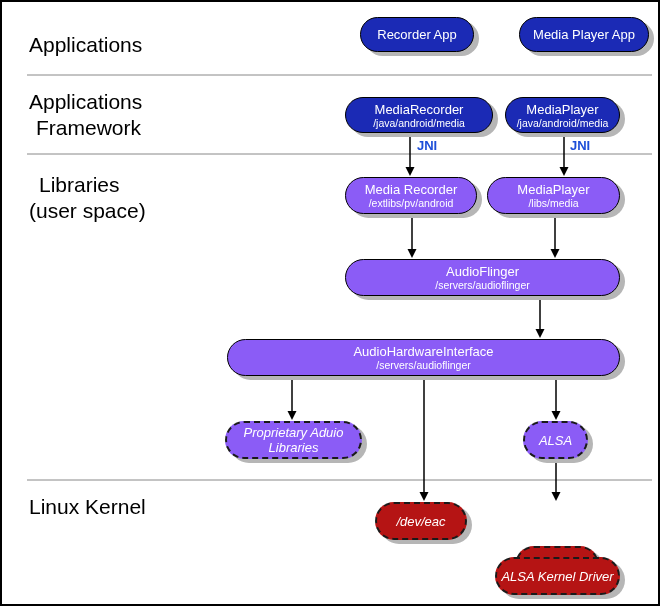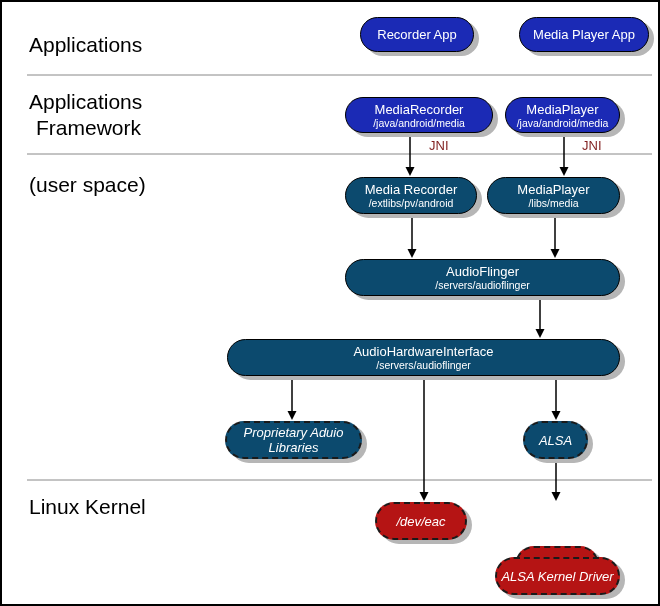--- a/index.html
+++ b/index.html
@@ -34,30 +34,29 @@
     justify-content: center;
     text-align: center;
     color: #fff;
     border-radius: 19px;
     border: 1.5px solid #000;
     box-shadow: 5px 4px 0 #b6b6b6;
   }
   .node .main { font-size: 13px; line-height: 15px; }
   .node .sub  { font-size: 10.5px; line-height: 12px; }
   .blue  { background: #1b2ab5; }
-  .green { background: #0c4a6e; }
+  .green { background: #8b5cf6; }
   .red   { background: #b51414; }
   .dashed { border: 2px dashed #1a1a1a; font-style: italic; }
   .conn-label {
     position: absolute;
-    color: #7f1d1d;
+    color: #1d4ed8;
     font-size: 13px;
-    font-weight: 400;
+    font-weight: 700;
     line-height: 14px;
-    margin-left: 12px;
   }
 </style>
 </head>
 <body>
 
 <div id="canvas">
 
   <svg id="connector-layer" viewBox="0 0 660 606" xmlns="http://www.w3.org/2000/svg">
 
     <line x1="25" y1="73" x2="650" y2="73" stroke="#888888" stroke-width="1"></line>
@@ -89,20 +88,21 @@
   </svg>
 
   <div class="section-label" style="left:27px; top:30px;">Applications</div>
 
   <div class="section-label" style="left:27px; top:87px;">
     <div>Applications</div>
     <div style="padding-left:7px;">Framework</div>
   </div>
 
   <div class="section-label" style="left:27px; top:170px;">
+    <div style="padding-left:10px;">Libraries</div>
     <div>(user space)</div>
   </div>
 
   <div class="section-label" style="left:27px; top:492px;">Linux Kernel</div>
 
   <div class="node blue" style="left:358px; top:15px; width:114px; height:35px;">
     <span class="main">Recorder App</span>
   </div>
   <div class="node blue" style="left:517px; top:15px; width:130px; height:35px;">
     <span class="main">Media Player App</span>

